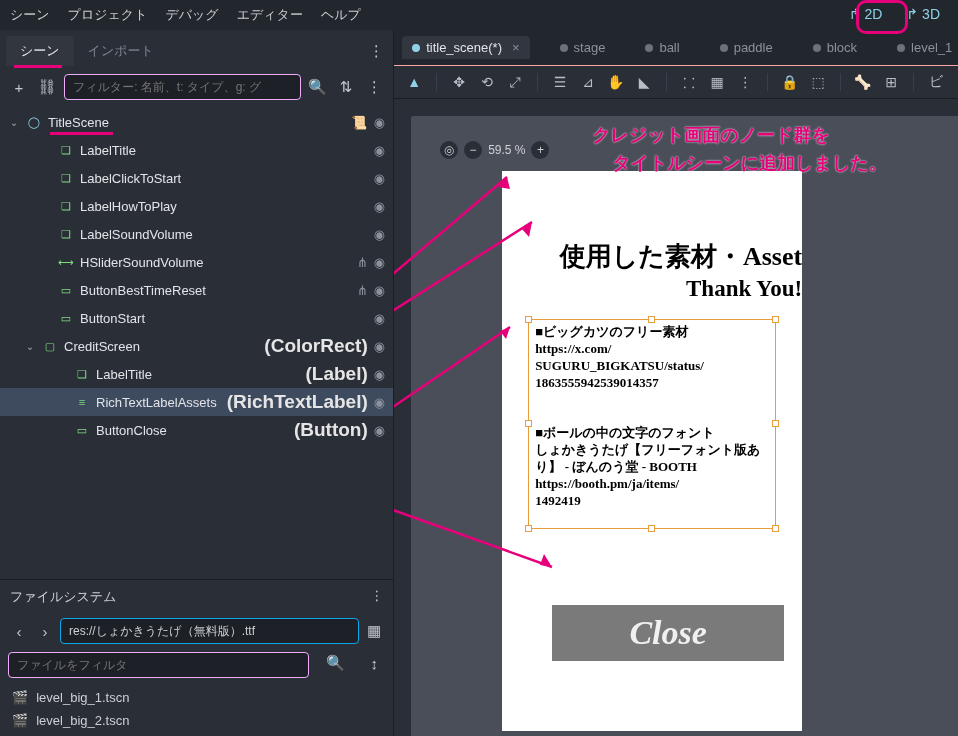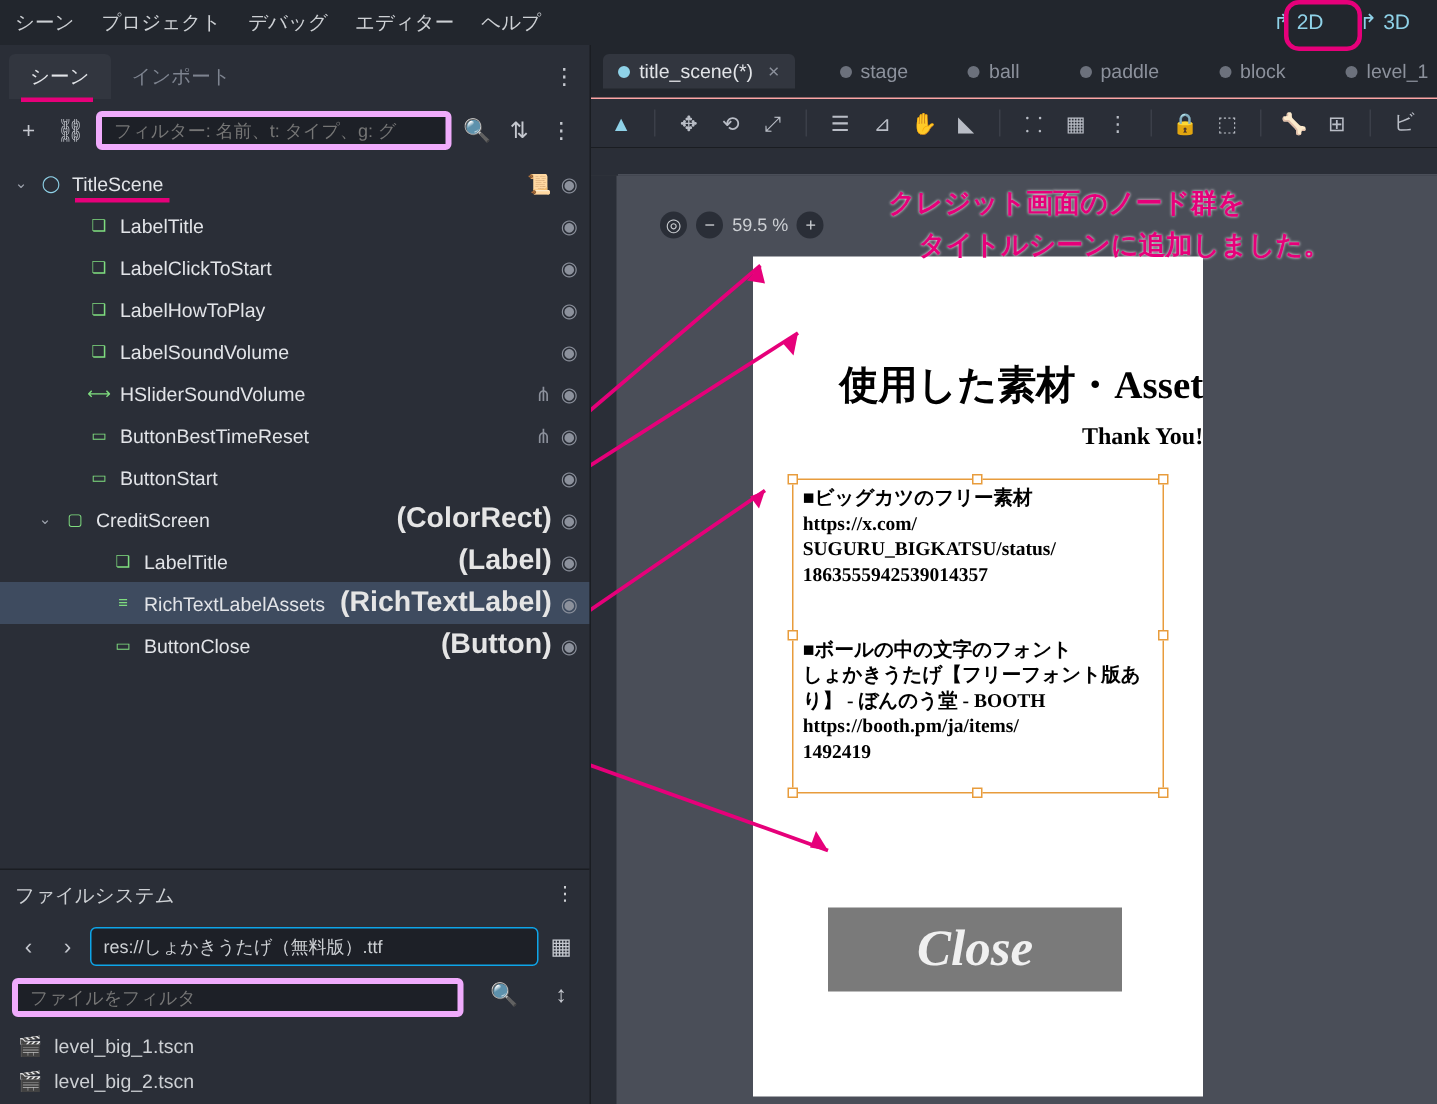--- a/index.html
+++ b/index.html
@@ -86,21 +86,21 @@
 .icon-btn {
   width: 22px; height: 22px;
   display: flex; align-items: center; justify-content: center;
   color: #c5c8cf;
   border-radius: 3px;
   font-size: 15px;
 }
 .filter-input {
   flex: 1;
   background: #1d2027;
-  border: 4px solid #f0abfc;
+  border: 1px solid #f0abfc;
   color: #7e8490;
   padding: 4px 8px;
   border-radius: 4px;
   font-size: 12px;
   height: 26px;
 }
 .tree {
   flex: 1;
   overflow: auto;
   padding: 2px 0;
@@ -220,21 +220,21 @@
 .credit-title {
   position:absolute; left:0; right:0; top:70px;
   text-align:right;
   font-size:26px;
   font-weight:bold;
   font-family: "Comic Sans MS", cursive;
   color:#000;
   line-height:1.2;
 }
 .credit-thank {
-  font-size:16px;
+  font-size:23px;
   margin-left:36px;
 }
 .credit-box {
   position:absolute;
   left:26px; top:148px;
   width:248px; height:210px;
   border:1px solid #e89c3c;
   padding:4px 6px;
   font-family: "Comic Sans MS", cursive;
   font-size:13px;
@@ -242,21 +242,21 @@
   font-weight:bold;
   line-height:1.3;
 }
 .handle { position:absolute; width:7px;height:7px; border:1px solid #e89c3c; background:#fff; }
 .h-tl{left:-4px;top:-4px;} .h-tr{right:-4px;top:-4px;} .h-bl{left:-4px;bottom:-4px;} .h-br{right:-4px;bottom:-4px;}
 .h-tm{left:50%;top:-4px;margin-left:-4px;} .h-bm{left:50%;bottom:-4px;margin-left:-4px;}
 .h-ml{left:-4px;top:50%;margin-top:-4px;} .h-mr{right:-4px;top:50%;margin-top:-4px;}
 .close-btn {
   position:absolute;
   left:50px; bottom:70px;
-  width:196px; height:56px;
+  width:232px; height:56px;
   background:#7a7a7a;
   display:flex; align-items:center; justify-content:center;
   font-family: "Comic Sans MS", cursive;
   font-size:34px;
   color:#f0f0f0;
   font-style:italic;
   font-weight:bold;
 }
 .callout {
   position:absolute;

